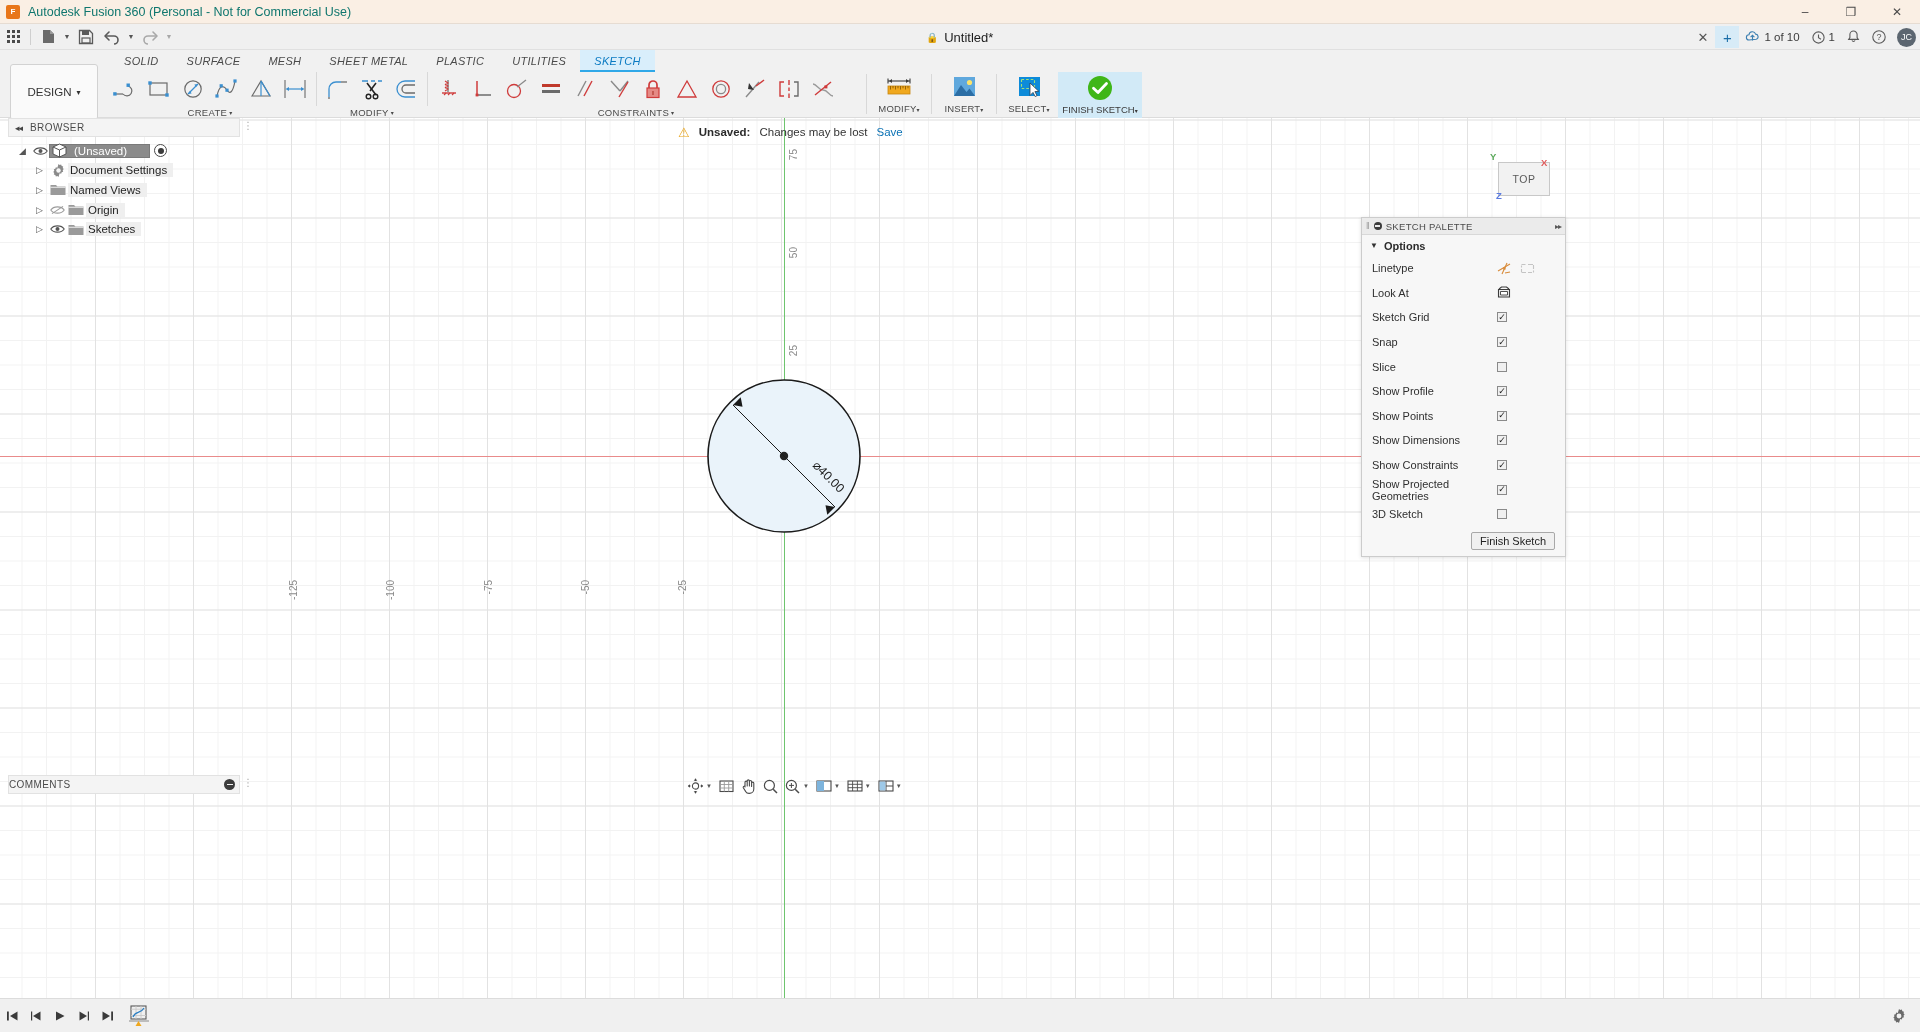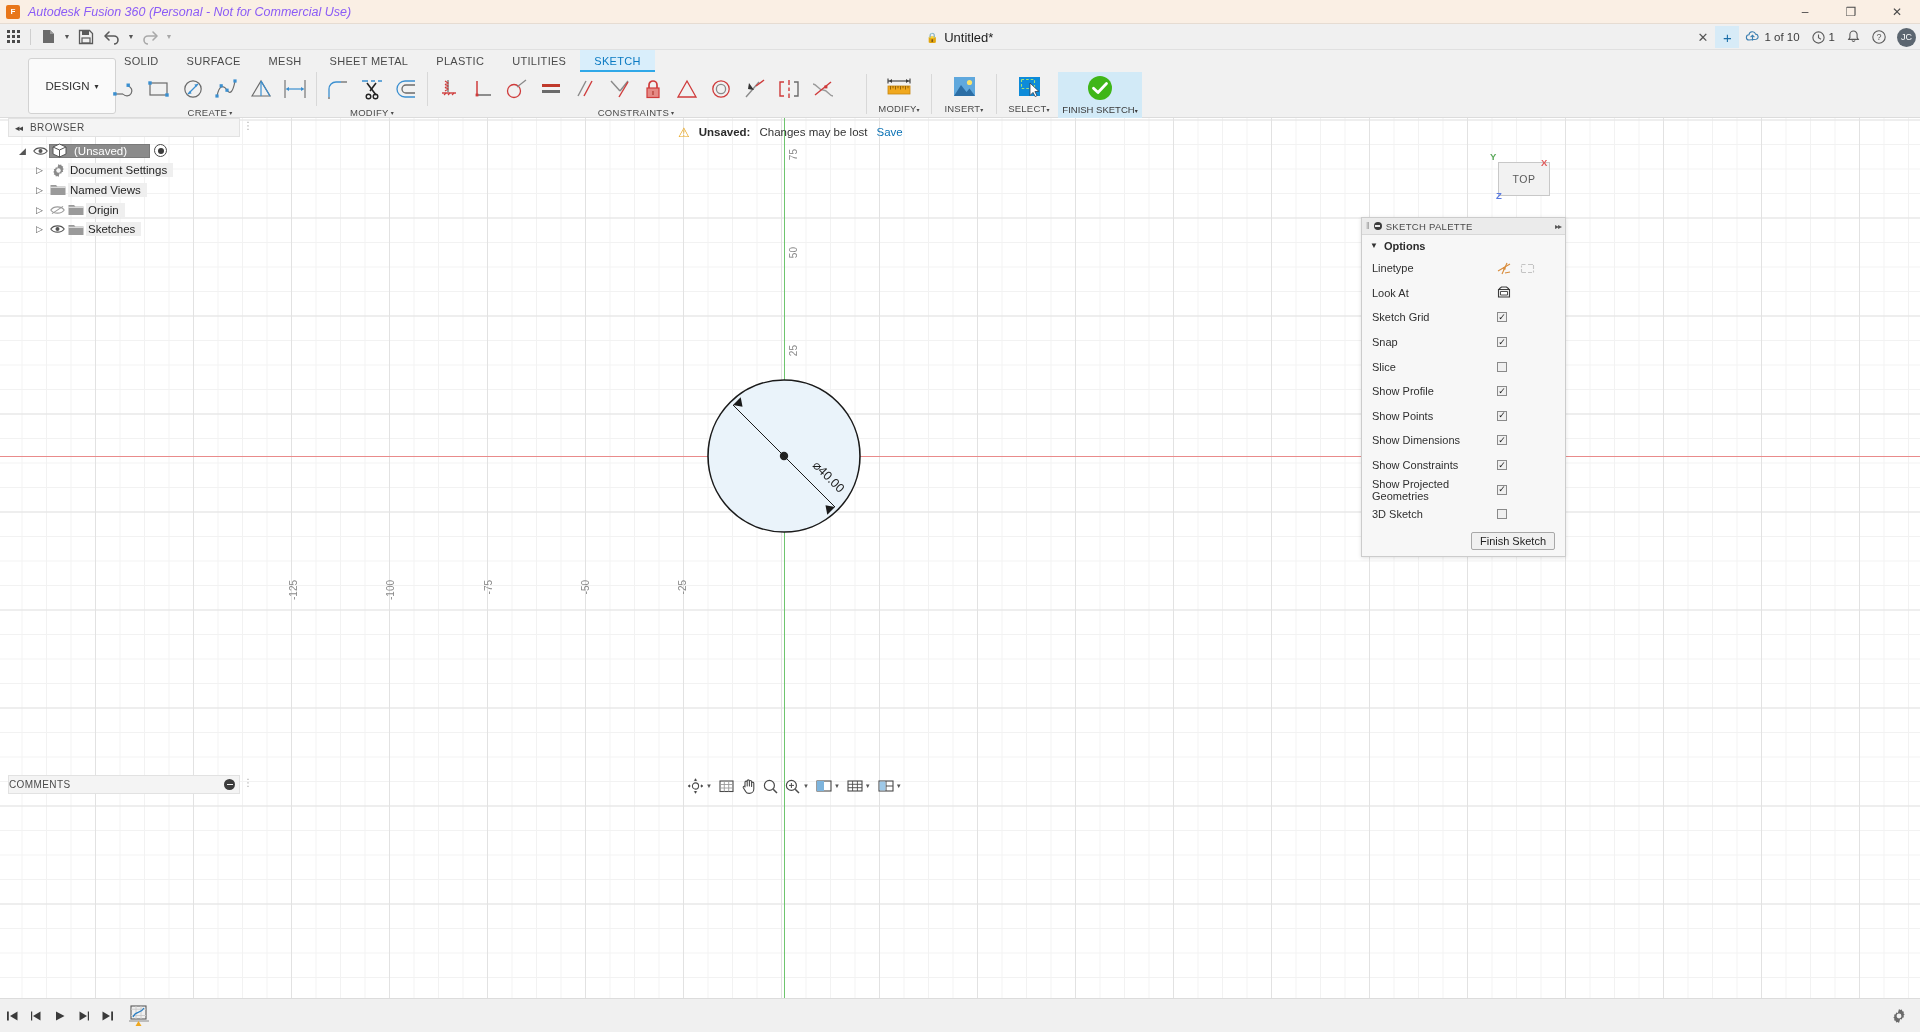--- a/index.html
+++ b/index.html
@@ -18,21 +18,21 @@
     background:#faefe4;
     display:flex; align-items:center;
     border-bottom:1px solid #e6dcd2;
   }
   #app-logo {
     width:14px; height:14px; margin-left:6px; margin-right:8px;
     background:#e8761a; border-radius:2px;
     display:flex; align-items:center; justify-content:center;
     color:#fff; font-size:8px; font-weight:bold; line-height:1;
   }
-  #app-title { font-size:12.5px; color:#8b5cf6;font-style:italic; }
+  #app-title { font-size:12.5px; color:#0f766e; }
   #win-btns { margin-left:auto; display:flex; height:24px; }
   .win-btn {
     width:46px; height:24px; display:flex; align-items:center; justify-content:center;
     color:#4a4a4a; font-size:12px;
   }
 
   
   #qat {
     position:absolute; left:0; top:24px; width:1920px; height:26px;
     background:#f0f0f0; display:flex; align-items:center;
@@ -61,29 +61,29 @@
     width:19px; height:19px; border-radius:50%; background:#5c6670; color:#fff;
     font-size:9px; display:flex; align-items:center; justify-content:center; margin-left:4px;
   }
 
   
   #ribbon {
     position:absolute; left:0; top:50px; width:1920px; height:68px;
     background:#f1f1f1; border-bottom:1px solid #dcdcdc;
   }
   #workspace-box {
-    position:absolute; left:10px; top:8px; width:88px; height:56px;
+    position:absolute; left:10px; top:14px; width:88px; height:56px;
     background:#fafafa; border:1px solid #d2d2d2; border-radius:3px;
     display:flex; align-items:center; justify-content:center; gap:5px;
-    font-size:11.5px; color:#333;margin-left:18px;
+    font-size:11.5px; color:#333;
   }
   #tabs { position:absolute; left:110px; top:0px; height:22px; display:flex; align-items:center; }
   .rtab {
     height:22px; padding:0 14px; display:flex; align-items:center; justify-content:center;
-    font-size:11px; color:#4a4a4a; letter-spacing:0.3px;
+    font-size:11px; color:#4a4a4a; letter-spacing:0.3px;font-style:italic;
   }
   .rtab.active { background:#d9eefb; color:#0a7ac2; position:relative; }
   .rtab.active:after { content:""; position:absolute; left:0; right:0; bottom:0; height:2px; background:#2fa8e8; }
 
   #toolstrip {
     position:absolute; left:108px; top:22px; right:0; height:46px;
     display:flex; align-items:flex-start;
   }
   .tgroup { display:flex; flex-direction:column; align-items:center; height:46px; }
   .tgroup-icons { display:flex; align-items:center; height:34px; }

